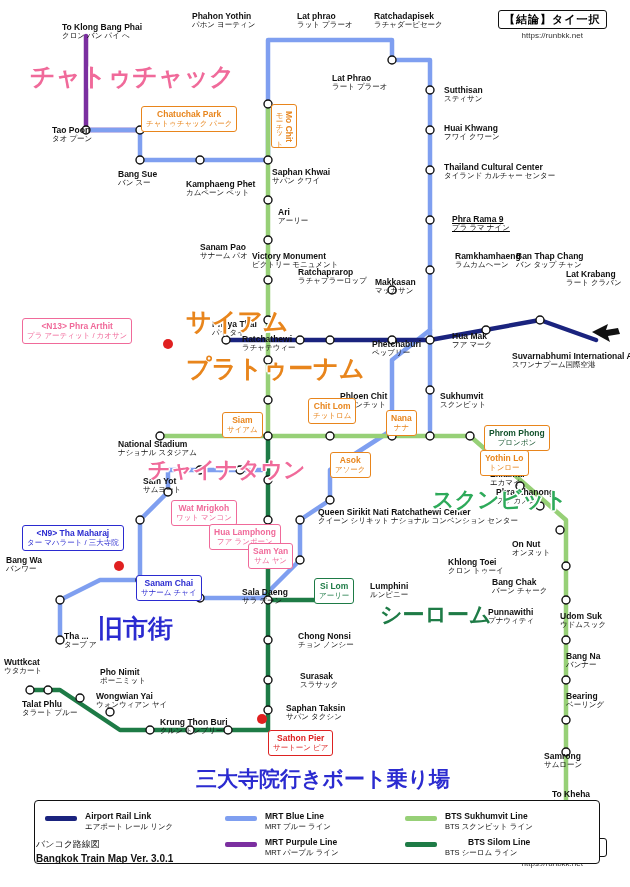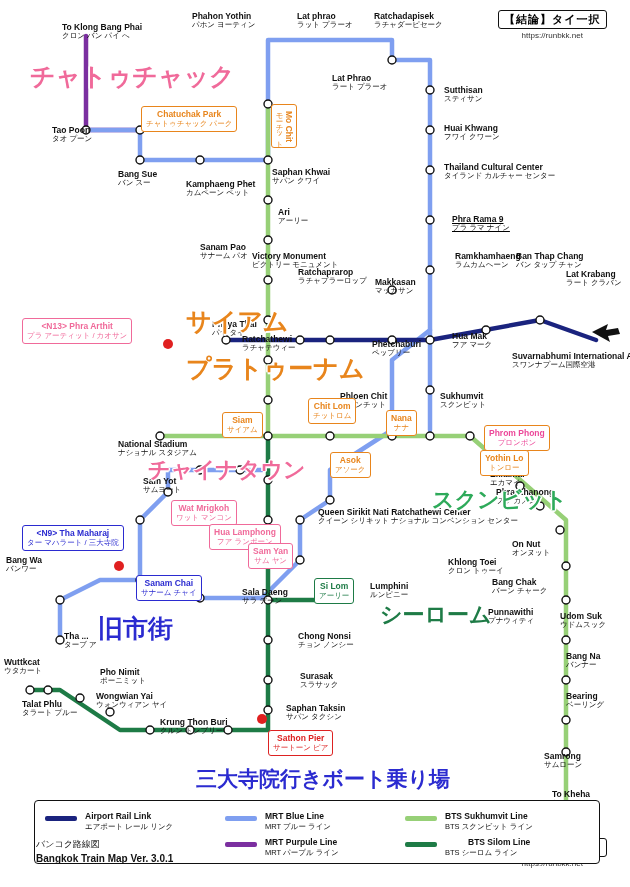--- a/index.html
+++ b/index.html
@@ -385,21 +385,21 @@
       <div class="j">チットロム</div>
     </div>
     <div class="boxlab" style="left: 386px; top: 410px; border-color: rgb(232, 133, 28); color: rgb(232, 133, 28);">
       <div class="e">Nana</div>
       <div class="j">ナナ</div>
     </div>
     <div class="boxlab" style="left: 330px; top: 452px; border-color: rgb(232, 133, 28); color: rgb(232, 133, 28);">
       <div class="e">Asok</div>
       <div class="j">アソーク</div>
     </div>
-    <div class="boxlab" style="left: 484px; top: 425px; border-color: rgb(232, 133, 28); color: #ec4899;">
+    <div class="boxlab" style="left: 484px; top: 425px; border-color: rgb(232, 133, 28); color: #14532d;">
       <div class="e">Phrom Phong</div>
       <div class="j">プロンポン</div>
     </div>
     <div class="boxlab" style="left: 480px; top: 450px; border-color: rgb(232, 133, 28); color: rgb(232, 133, 28);">
       <div class="e">Yothin Lo</div>
       <div class="j">トンロー</div>
     </div>
     <div class="boxlab" style="left: 171px; top: 500px; border-color: rgb(240, 106, 154); color: rgb(240, 106, 154);">
       <div class="e">Wat Mrigkoh</div>
       <div class="j">ワット マンコン</div>

